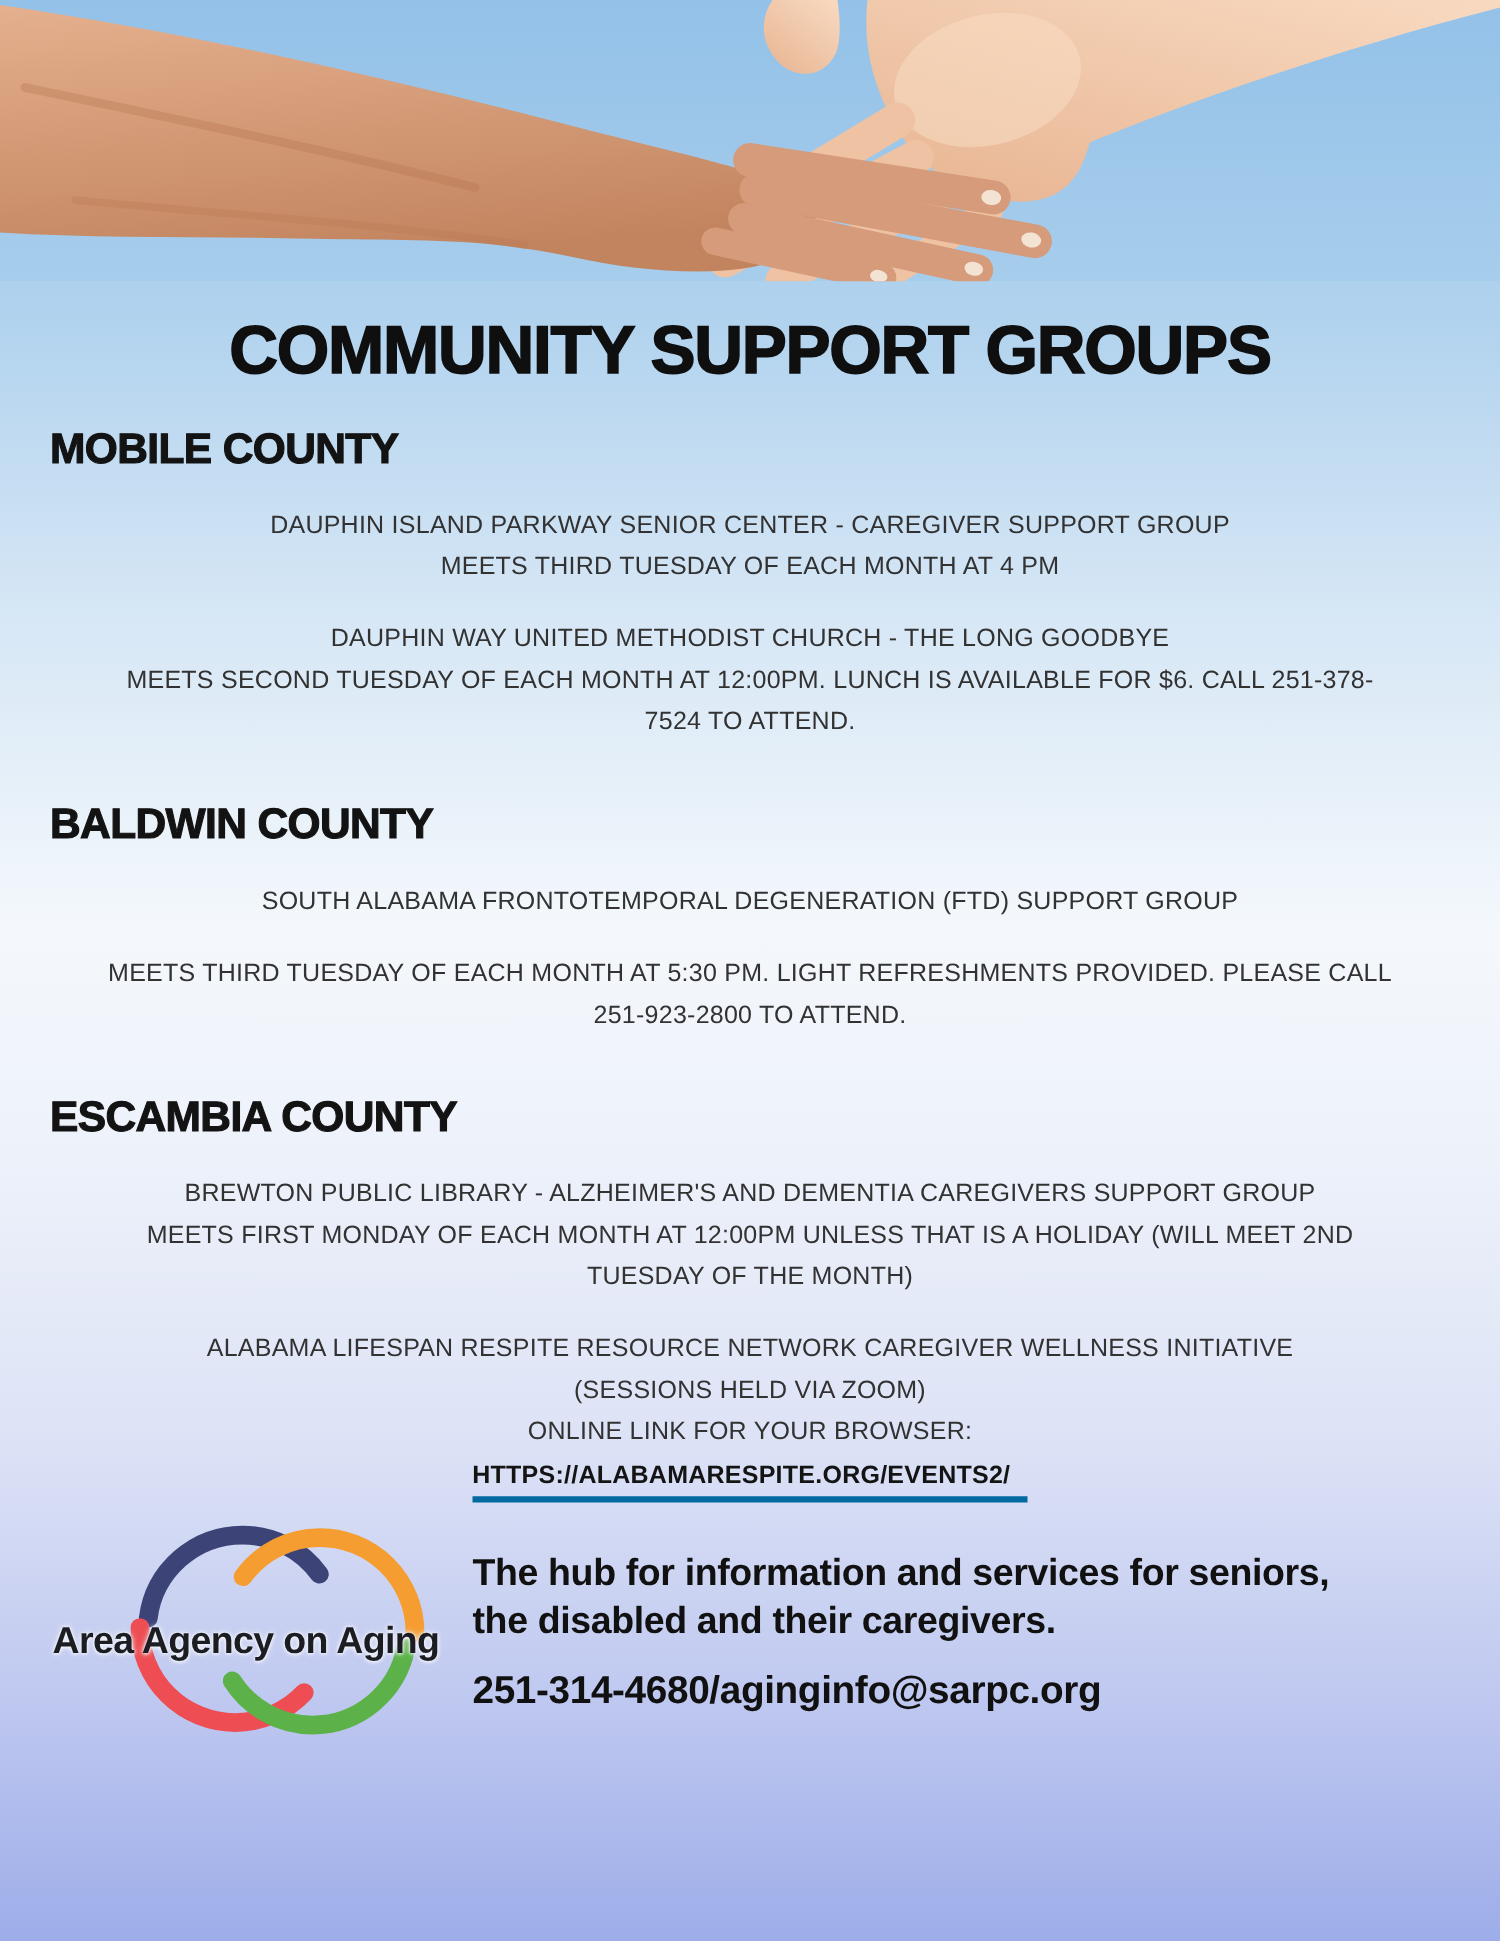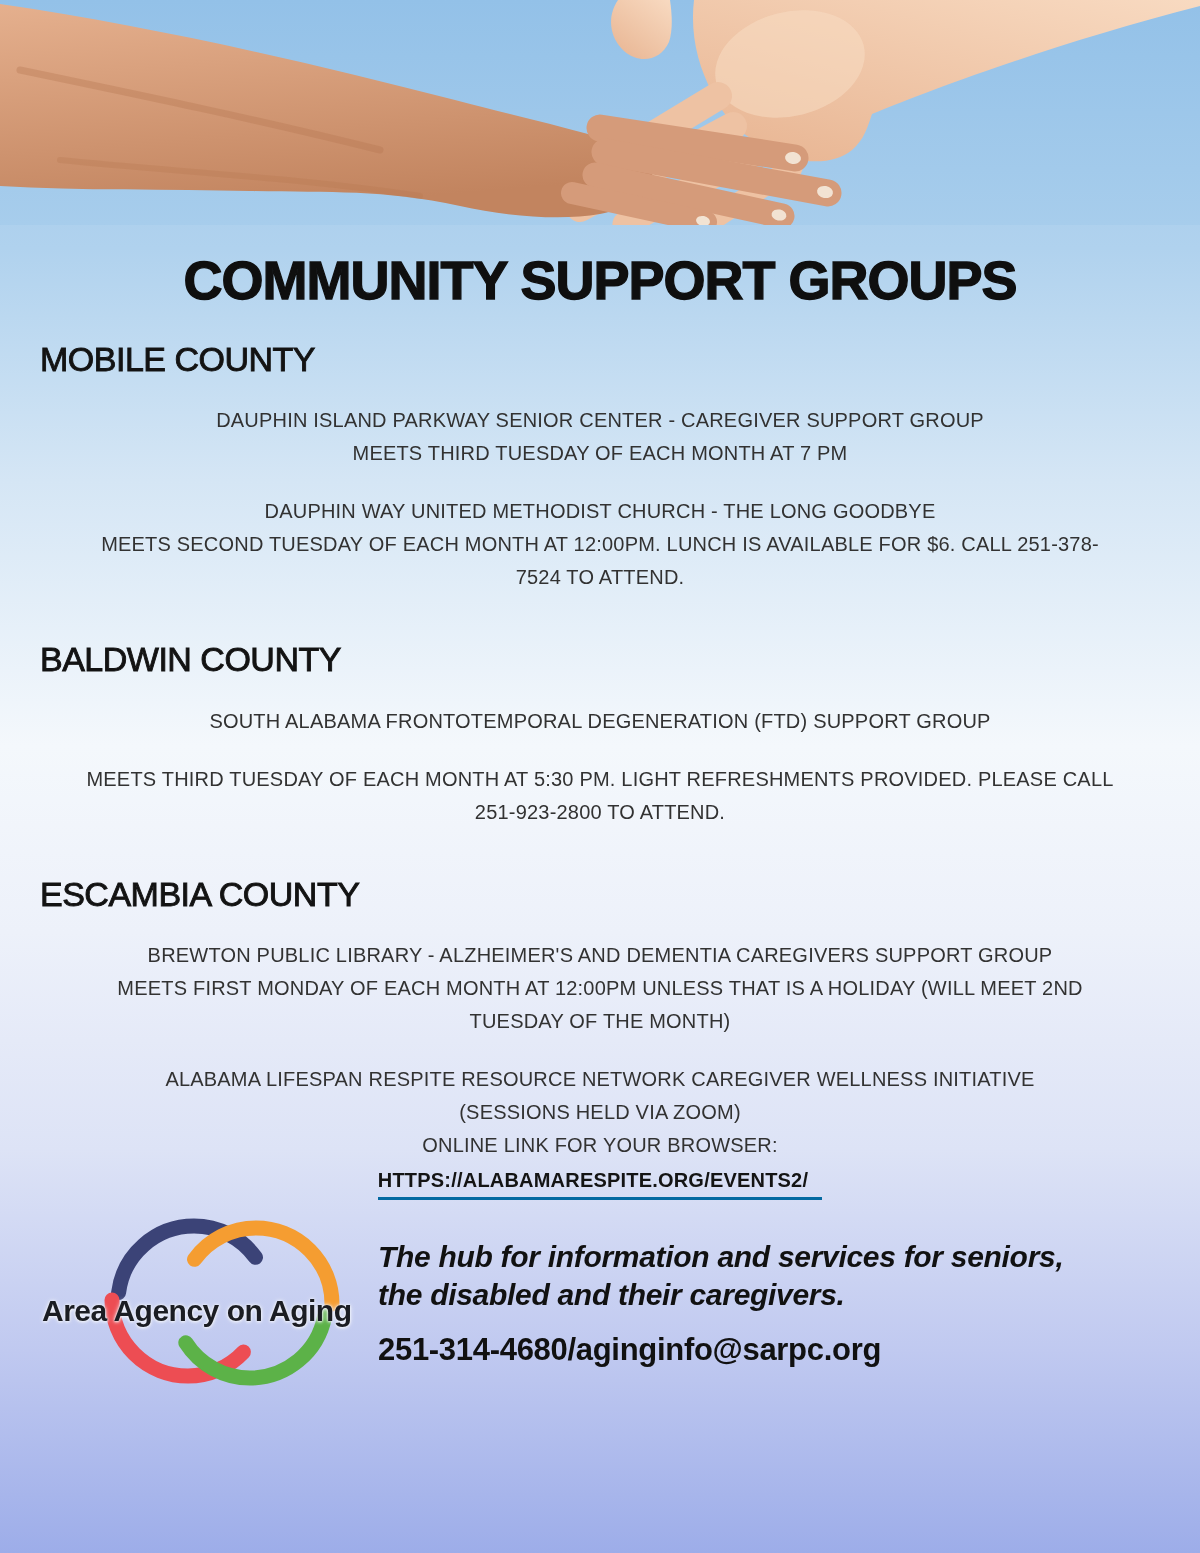--- a/index.html
+++ b/index.html
@@ -11,42 +11,42 @@
       #edf1fa 60%, #dde3f6 74%, #c0c9f0 87%, #9dade9 100%);
   }
   .hero{height:225px;display:block;}
   .hero svg{display:block;}
   .content{padding:0 40px;}
   h1.page-title{
     font-size:54px;font-weight:700;color:#0f0f0f;-webkit-text-stroke:1.3px #0f0f0f;
     letter-spacing:-1px;text-align:center;margin:26px 0 0;line-height:1.1;
   }
   h2.county{
-    font-size:34px;font-weight:400;color:#131313;-webkit-text-stroke:.9px #131313;
+    font-size:34px;font-weight:700;color:#131313;-webkit-text-stroke:.9px #131313;
     letter-spacing:-.5px;margin:46px 0 0;line-height:1.15;
   }
   h2.county.first{margin-top:30px;}
   .entry{margin:25px 0 0;font-size:20px;line-height:33px;color:#323232;letter-spacing:.2px;text-align:center;}
   .entry-name,.entry-details{display:block;white-space:pre-line;}
   .link-row{display:block;margin-top:2px;}
   a.events-link{
     display:inline-block;color:#141414;font-weight:700;text-decoration:none;
-    border-bottom:3px solid #0369a1;padding:0 14px 3px 0;line-height:27px;letter-spacing:.2px;
+    border-bottom:5px solid #0369a1;padding:0 14px 3px 0;line-height:27px;letter-spacing:.2px;
   }
   .footer{display:flex;align-items:flex-start;gap:24px;padding:14px 30px 0 42px;}
   .logo{position:relative;width:312px;height:186px;flex:none;}
   .logo-rings{position:absolute;left:0;top:0;}
   .logo-text{
     position:absolute;left:0;top:80px;width:100%;white-space:nowrap;
     font-size:30px;font-weight:700;color:#1b1d23;letter-spacing:-.5px;
     text-shadow:0 0 5px rgba(245,247,252,.95),0 0 2px rgba(245,247,252,.9),0 1px 3px rgba(245,247,252,.8);
   }
   .footer-text{padding-top:24px;}
   .tagline{
-    font-size:30px;font-weight:700;font-style:italic;color:#111;
+    font-size:30px;font-weight:700;color:#111;
     line-height:38px;letter-spacing:-.3px;white-space:pre-line;margin:0;
   }
   .contact{font-size:31px;font-weight:700;color:#111;margin:18px 0 0;letter-spacing:-.3px;}
 </style>
 </head>
 <body>
 
 <div class="hero">
   <svg width="1200" height="225" viewBox="0 0 1200 225">
     <defs>
@@ -115,21 +115,21 @@
 </div>
 
 <div class="content">
 
   <h1 class="page-title">COMMUNITY SUPPORT GROUPS</h1>
 
   <section>
     <h2 class="county first">MOBILE COUNTY</h2>
     <p class="entry">
       <span class="entry-name">DAUPHIN ISLAND PARKWAY SENIOR CENTER - CAREGIVER SUPPORT GROUP</span>
-      <span class="entry-details">MEETS THIRD TUESDAY OF EACH MONTH AT 7 PM</span>
+      <span class="entry-details">MEETS THIRD TUESDAY OF EACH MONTH AT 4 PM</span>
     </p>
     <p class="entry">
       <span class="entry-name">DAUPHIN WAY UNITED METHODIST CHURCH - THE LONG GOODBYE</span>
       <span class="entry-details">MEETS SECOND TUESDAY OF EACH MONTH AT 12:00PM. LUNCH IS AVAILABLE FOR $6. CALL 251-378-
 7524 TO ATTEND.</span>
     </p>
   </section>
 
   <section>
     <h2 class="county">BALDWIN COUNTY</h2>

